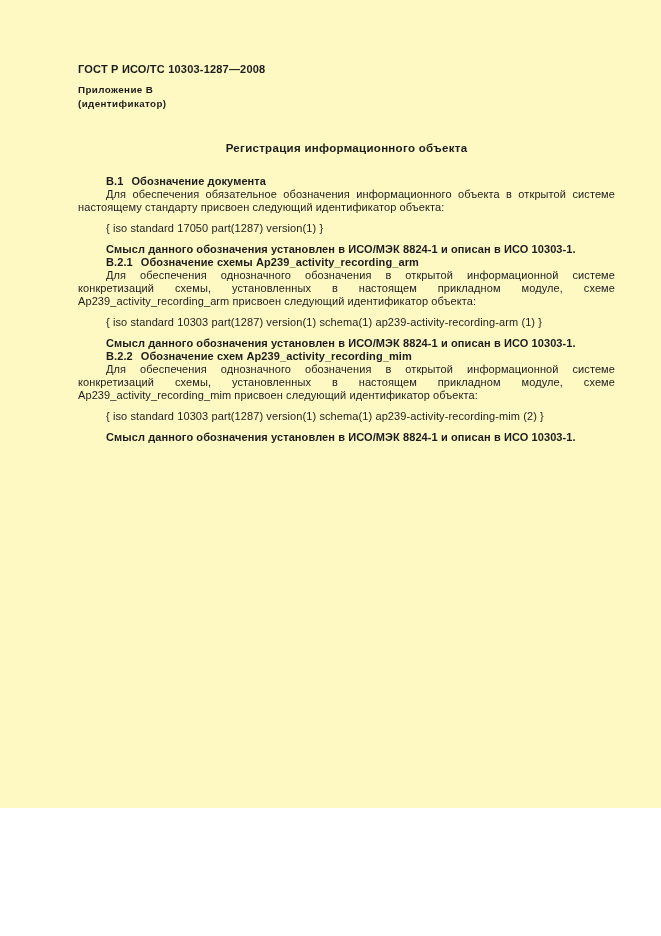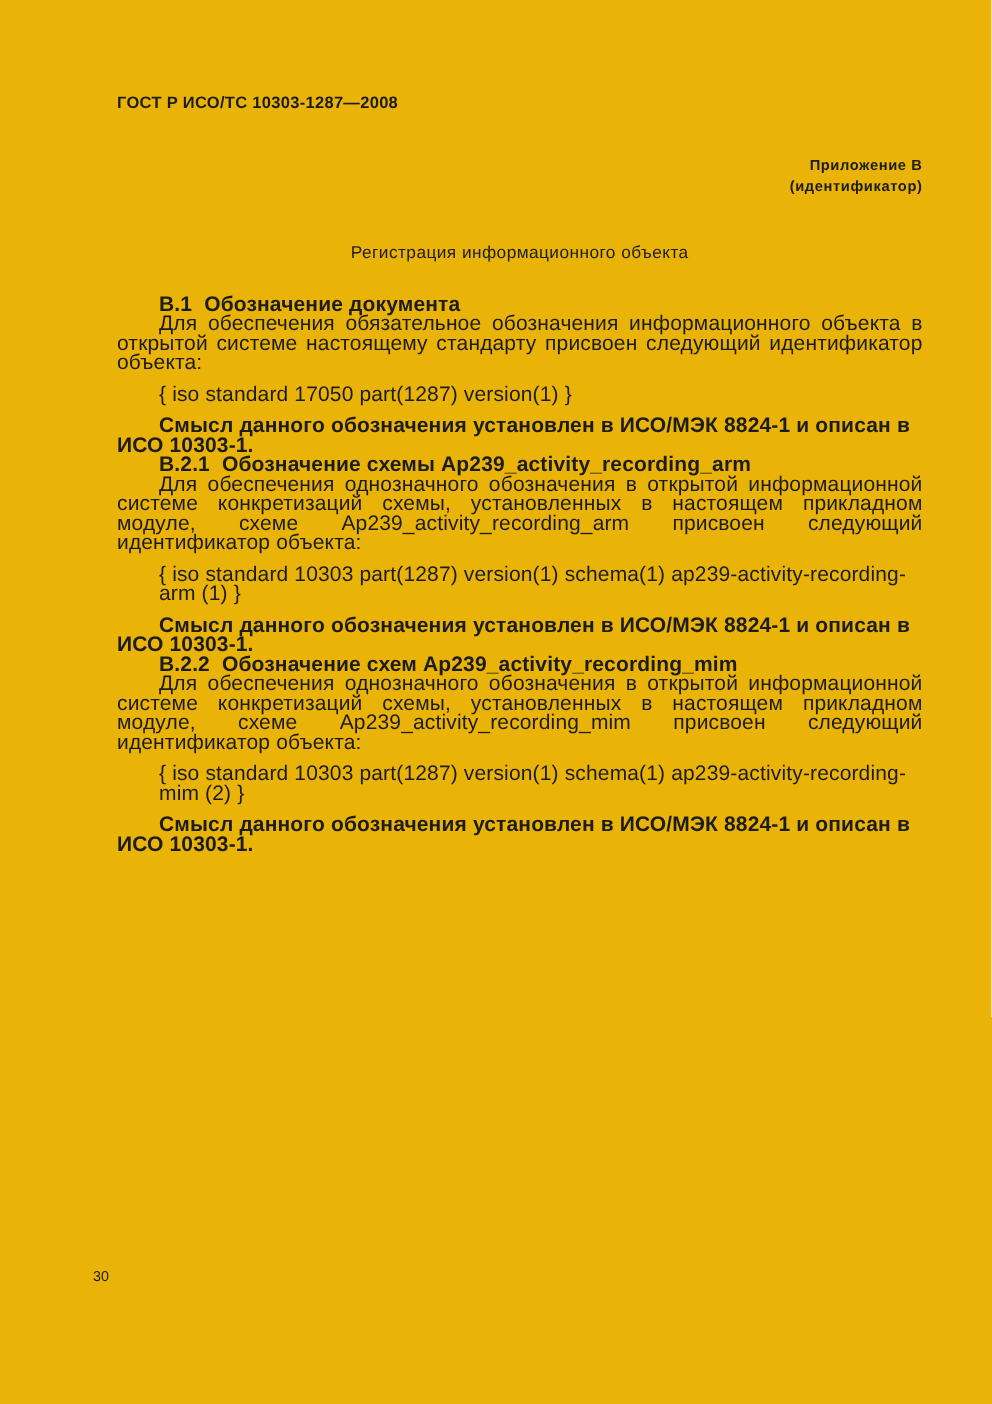--- a/index.html
+++ b/index.html
@@ -3,58 +3,58 @@
 <meta charset="utf-8">
 <style>
   html, body {
     margin: 0;
     padding: 0;
     background: #ffffff;
   }
   .page {
     position: relative;
     width: 661px;
-    height: 936px;
-    background: #eab308;
+    height: 808px;
+    background: #fef9c3;
     font-family: "Liberation Sans", sans-serif;
     color: #1c1c1c;
     overflow: hidden;
   }
   .content {
     position: absolute;
     left: 78px;
     top: 63px;
     width: 537px;
   }
   .running-header {
     font-size: 11px;
     font-weight: bold;
     letter-spacing: 0.2px;
     line-height: 13px;
   }
   .annex-block {
-    margin-top: 28px;
-    text-align: right;
+    margin-top: 7px;
+    text-align: left;
   }
   .annex-label, .annex-type {
     font-size: 9.8px;
     font-weight: bold;
     letter-spacing: 0.4px;
     line-height: 14px;
   }
   .page-title {
     margin-top: 30px;
     text-align: center;
     font-size: 11.5px;
-    font-weight: normal;
+    font-weight: bold;
     letter-spacing: 0.3px;
     line-height: 15px;
   }
   .body-text {
-    font-size: 14px;
+    font-size: 11px;
     line-height: 13px;
     letter-spacing: 0.1px;
   }
   .sec-heading {
     font-weight: bold;
     padding-left: 28px;
     line-height: 13px;
   }
   .sec-heading.first {
     margin-top: 19px;

